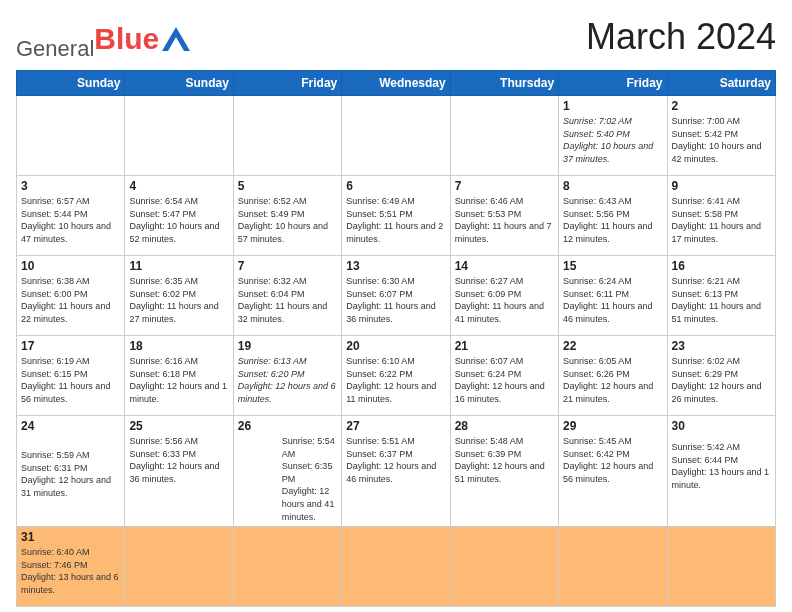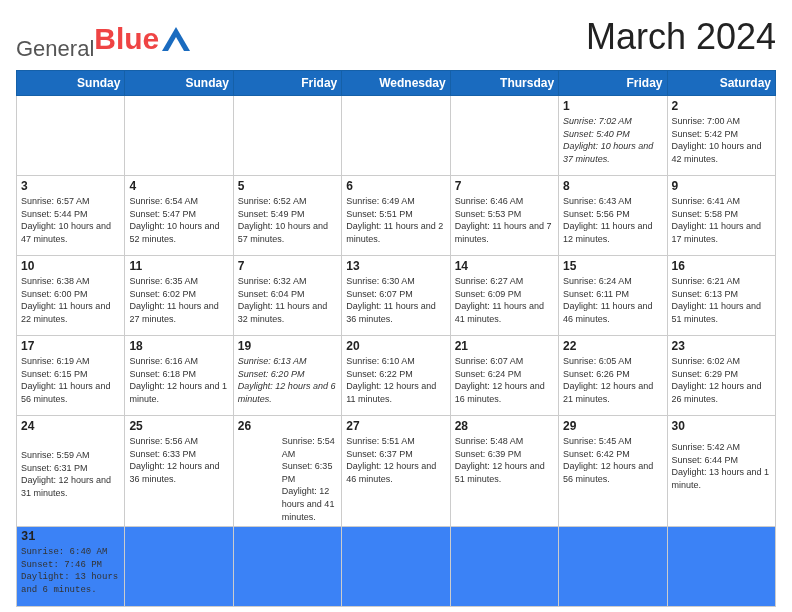--- a/index.html
+++ b/index.html
@@ -83,22 +83,21 @@
       line-height: 1.4;
       color: #333;
     }
     .empty-cell {
       background: #fff;
     }
     .week-row td {
       background: #fff;
     }
     .last-row td {
-      background: #3b82f6;
-      font-family: Liberation Mono, monospace;
+      background: #fdba74;
     }
   </style>
 </head>
 <body>
 
 <div class="header-area">
   <div class="logo">
     <div class="logo-text">
       <span class="logo-general">General</span>
       <span class="logo-blue">Blue</span>

